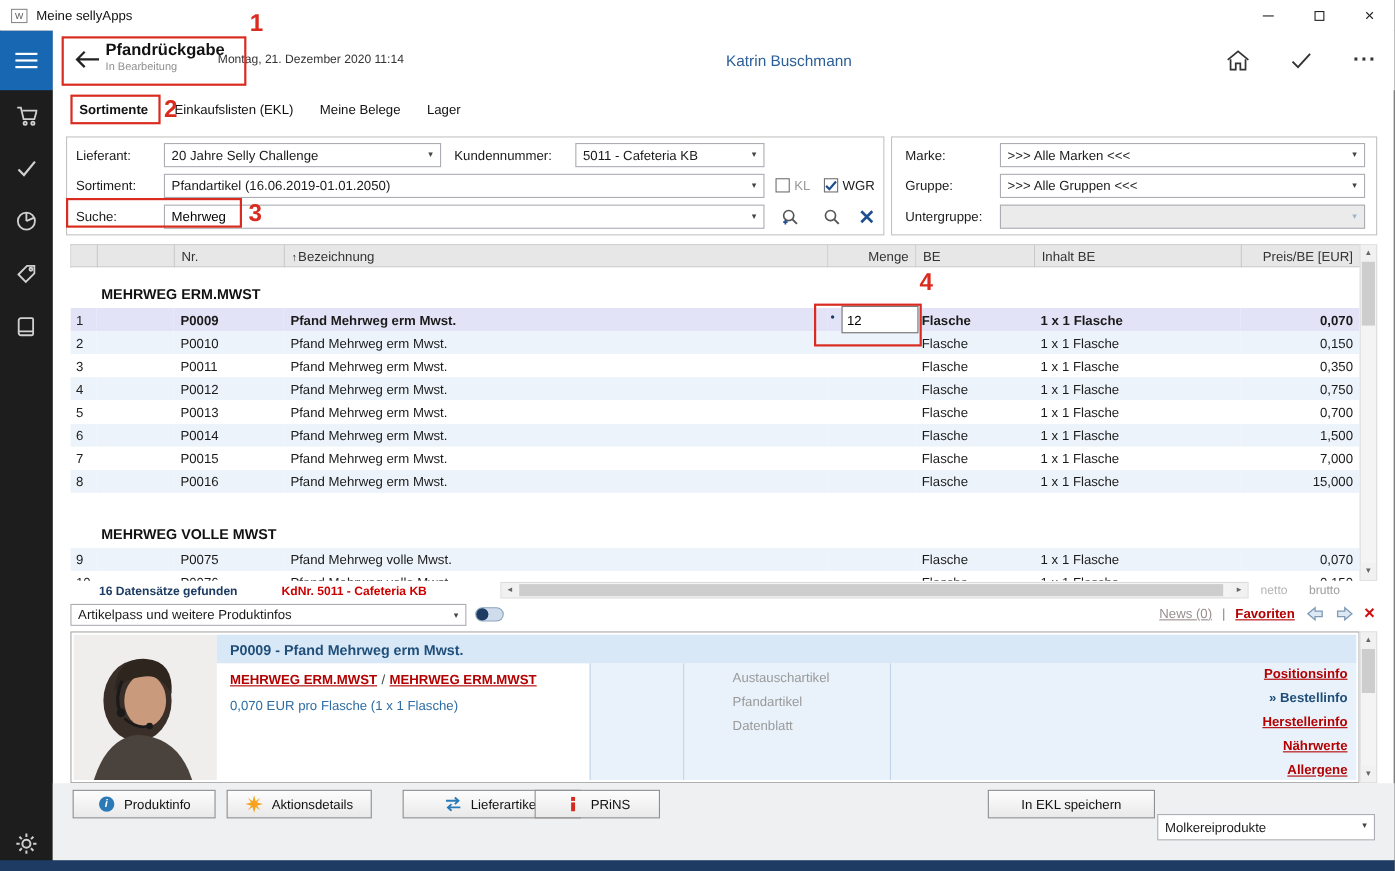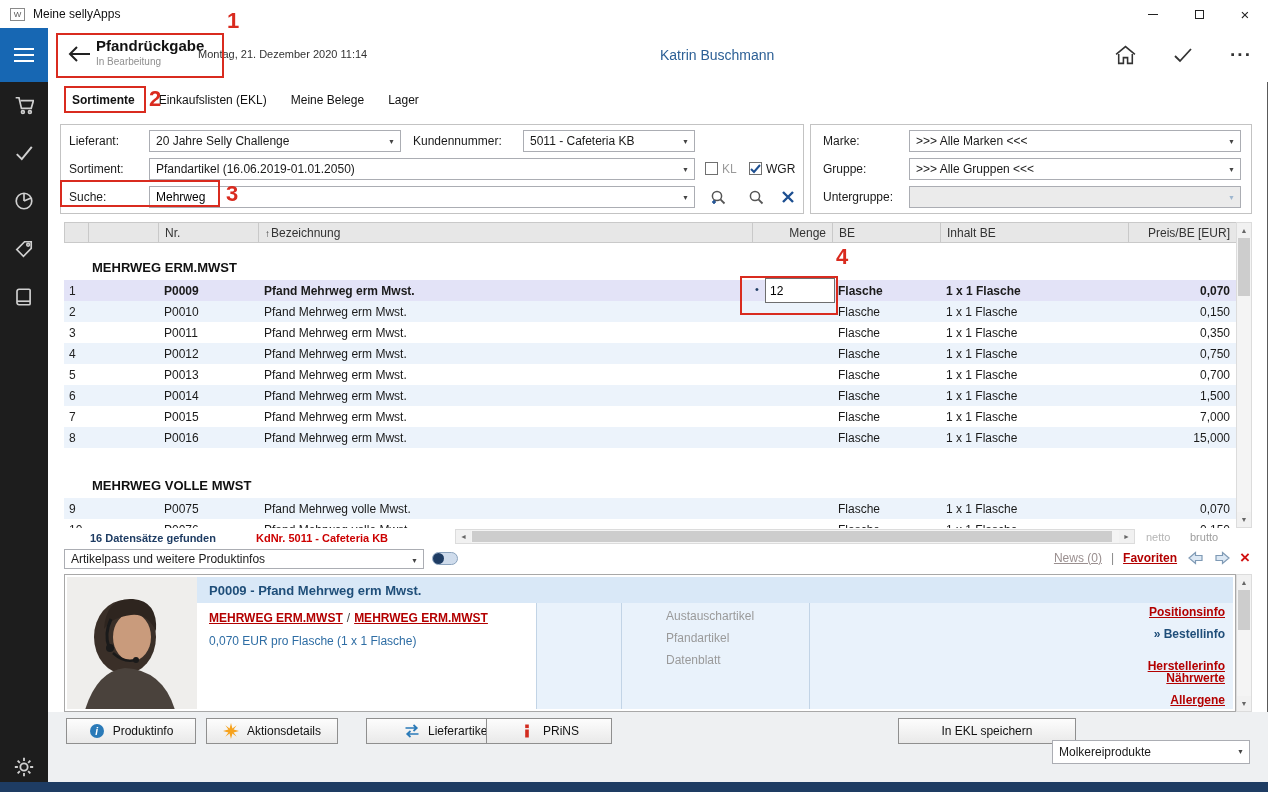--- a/index.html
+++ b/index.html
@@ -549,21 +549,21 @@
     <div class="info-divider" style="left:744px"></div>
     <div class="crumb-row">
       <a class="crumb-link">MEHRWEG ERM.MWST</a><span class="crumb-sep">/</span><a class="crumb-link">MEHRWEG ERM.MWST</a>
     </div>
     <div class="price-line">0,070 EUR pro Flasche (1 x 1 Flasche)</div>
     <span class="mid-link" style="top:34px">Austauschartikel</span>
     <span class="mid-link" style="top:56px">Pfandartikel</span>
     <span class="mid-link" style="top:78px">Datenblatt</span>
     <a class="right-link" style="top:30px">Positionsinfo</a>
     <a class="right-link blue" style="top:52px">» Bestellinfo</a>
-    <a class="right-link" style="top:84px">Herstellerinfo</a>
+    <a class="right-link" style="top:74px">Herstellerinfo</a>
     <a class="right-link" style="top:96px">Nährwerte</a>
     <a class="right-link" style="top:118px">Allergene</a>
   </div>
 
   <div class="vscroll" style="left:1236px;top:574px;height:138px">
     <div class="sb-btn">
         <span>▲</span>
       </div>
     <div class="sb-track">
         <div class="sb-thumb-v" style="height:40px"></div>
@@ -591,30 +591,30 @@
   </div>
   <div class="fbtn" style="left:366px;width:162px">
     <span class="fbtn-ico">
       <svg width="16" height="14" viewBox="0 0 16 14" fill="none" stroke="#2a7ab8" stroke-width="1.7">
         <path d="M1.5 4 H12 M9.5 1 L12.8 4 L9.5 7"></path>
           <path d="M14.5 10 H4 M6.5 7 L3.2 10 L6.5 13"></path>
       </svg>
     </span>
     <span>Lieferartikel</span>
   </div>
-  <div class="fbtn" style="left:486px;width:126px">
+  <div class="fbtn" style="left:486px;width:114px">
     <span class="fbtn-ico">
       <svg width="16" height="16" viewBox="0 0 16 16">
         <rect x="6.2" y="1.5" width="3.6" height="3.6" fill="#d22b1f"></rect>
           <rect x="6.2" y="6.5" width="3.6" height="8" fill="#d22b1f"></rect>
       </svg>
     </span>
     <span>PRiNS</span>
   </div>
-  <div class="fbtn" style="left:898px;width:178px">
+  <div class="fbtn" style="left:898px;width:152px">
     <span>In EKL speichern</span>
   </div>
   <div class="combo footer-combo">
     <span>Molkereiprodukte</span>
     <span class="combo-arrow">▼</span>
   </div>
 
   <div class="bottombar"></div>
 
   <div class="ann-rect" style="left:56px;top:33px;width:168px;height:45px"></div>

